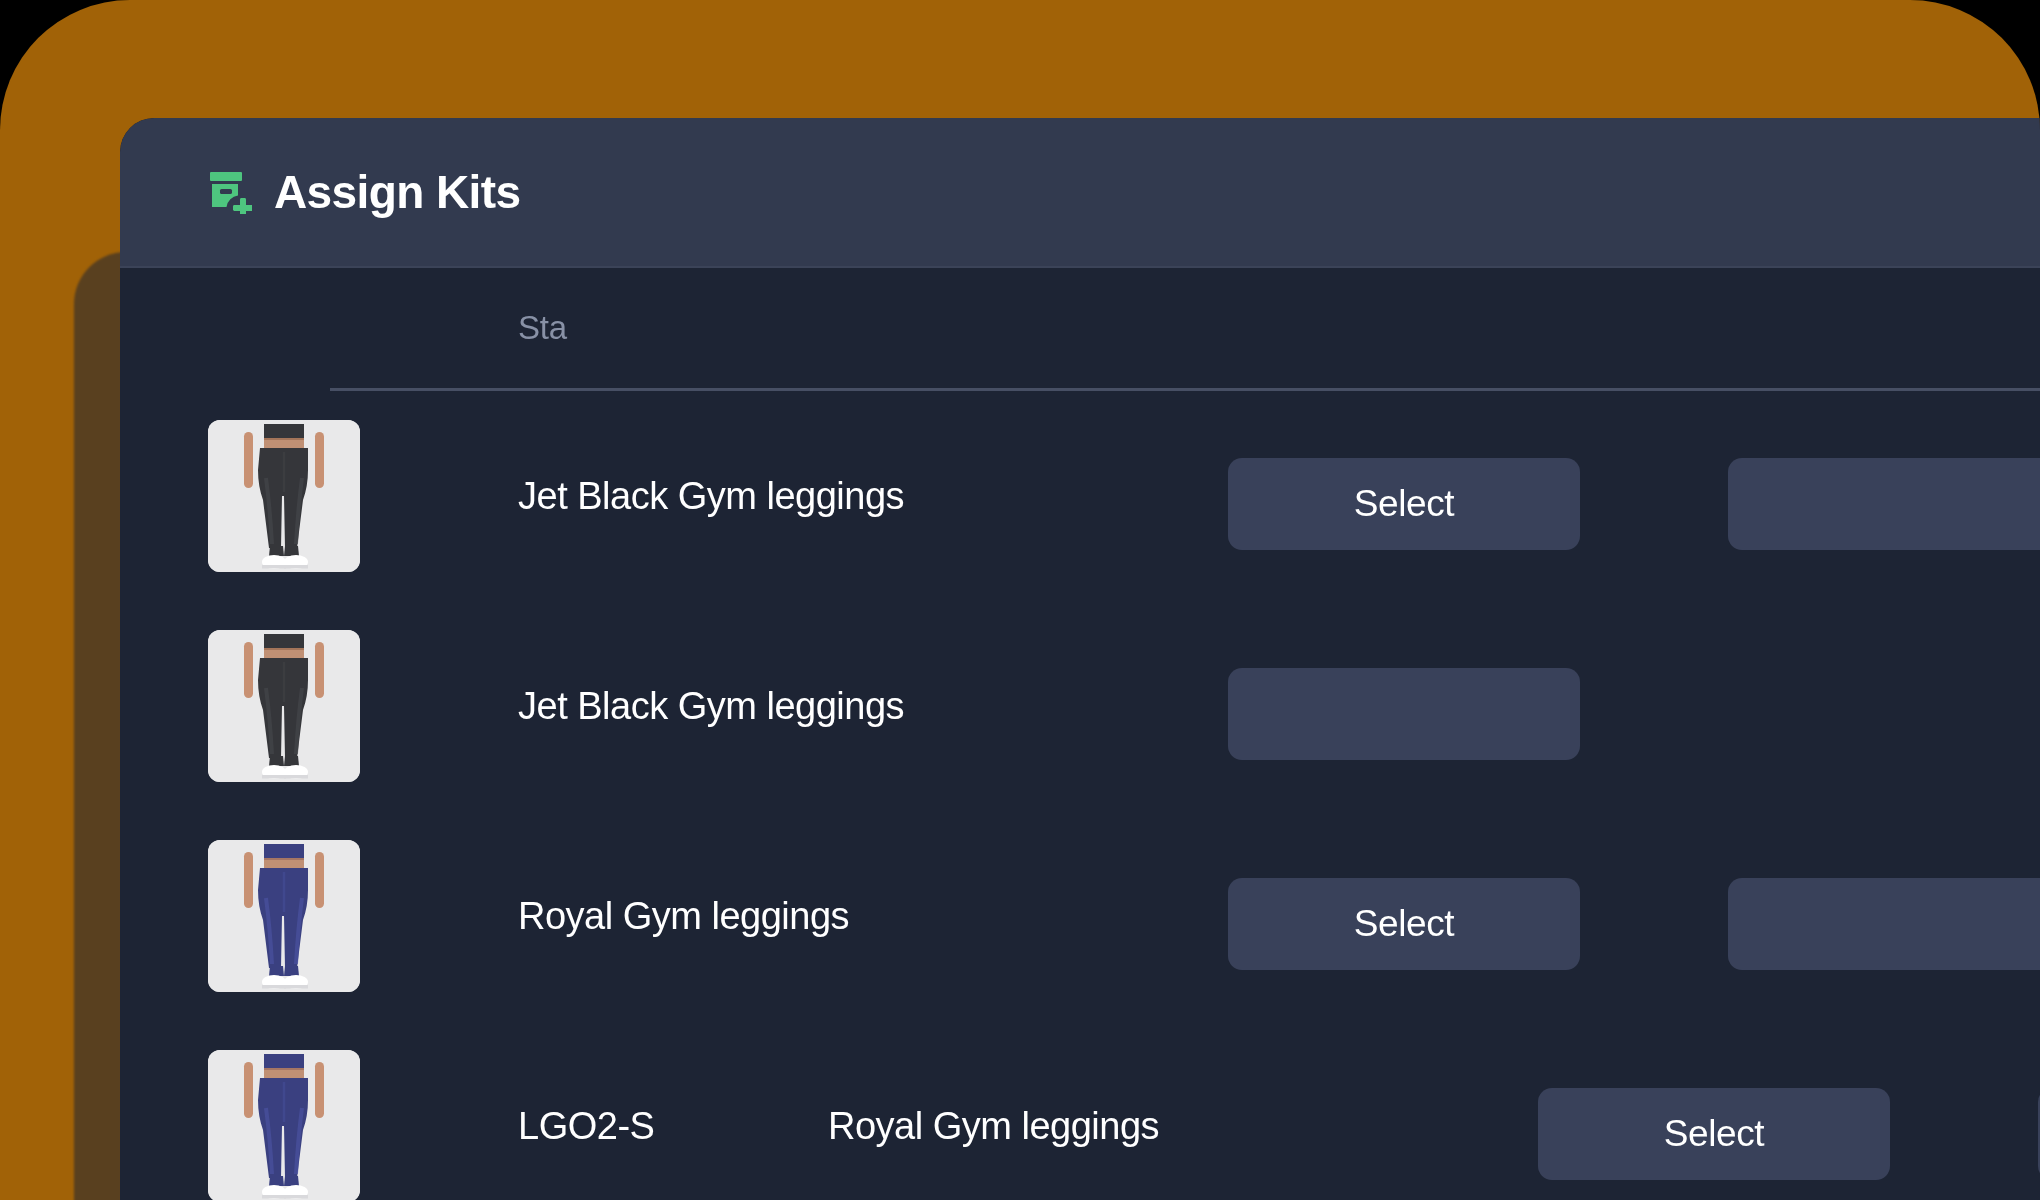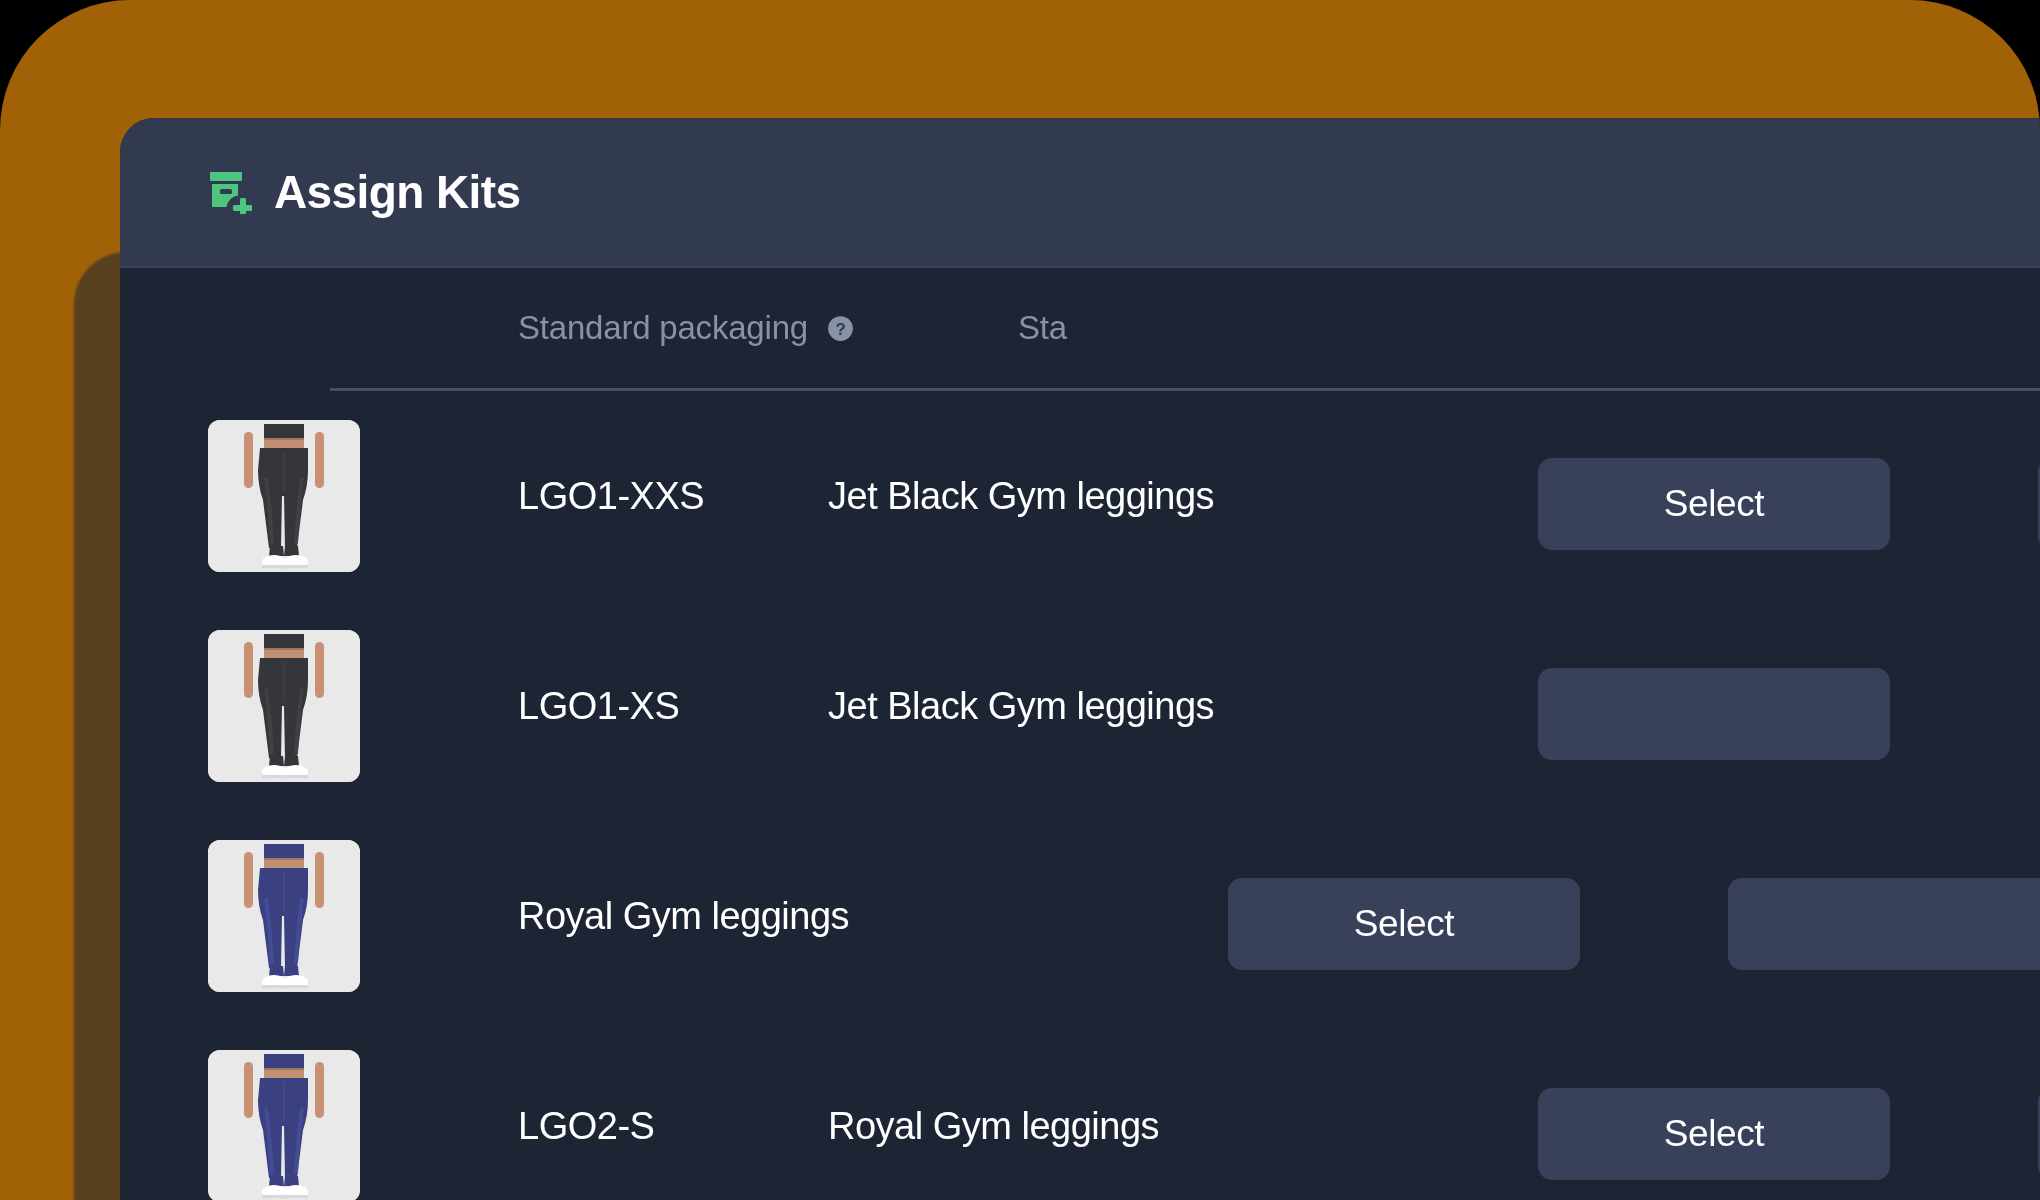--- a/index.html
+++ b/index.html
@@ -180,27 +180,20 @@
           <rect x="25" y="35" width="20" height="6" rx="1.4"></rect>
         </g>
       </svg>
       <div id="panel-title">Assign Kits</div>
     </div>
 
     <div id="table">
 
       <div class="row" id="header-row">
         <div class="c-thumb"></div>
-        <div class="c-pack th">
-          <span>Standard packaging</span>
-          <svg id="help-icon" viewBox="0 0 24 24">
-            <circle cx="12" cy="12" r="11" fill="#8891a6"></circle>
-            <text x="12" y="17.4" text-anchor="middle" font-family="Liberation Sans, sans-serif" font-size="15" font-weight="700" fill="#323a4f">?</text>
-          </svg>
-        </div>
         <div class="c-status th">Sta</div>
       </div>
 
       <div id="header-rule"></div>
 
       <div id="rows-host">
   <div class="row data-row">
     <div class="c-thumb">
       <div class="thumb">
   <svg viewBox="0 0 152 152" preserveAspectRatio="xMidYMid slice">
@@ -221,23 +214,20 @@
     <path d="M62 126 h13 l1 10 h-15 Z" fill="#35363a"></path>
     <path d="M77 126 h13 l1 10 h-15 Z" fill="#35363a"></path>
 
     <ellipse cx="66" cy="142" rx="12" ry="7" fill="#ffffff"></ellipse>
     <ellipse cx="88" cy="142" rx="12" ry="7" fill="#ffffff"></ellipse>
     <path d="M54 145 h24 v3.5 h-24 Z" fill="#d9d9dc"></path>
     <path d="M76 145 h24 v3.5 h-24 Z" fill="#d9d9dc"></path>
   </svg>
               </div>
     </div>
-    <div class="c-sku">
-      <div class="cell-text">LGO1-XXS</div>
-    </div>
     <div class="c-name">
       <div class="cell-text">Jet Black Gym leggings</div>
     </div>
     <div class="c-pack">
       <button class="btn btn-select">Select</button>
     </div>
     <div class="c-status">
       <button class="btn status-btn btn-select"></button>
     </div>
   </div>
@@ -263,23 +253,20 @@
     <path d="M62 126 h13 l1 10 h-15 Z" fill="#35363a"></path>
     <path d="M77 126 h13 l1 10 h-15 Z" fill="#35363a"></path>
 
     <ellipse cx="66" cy="142" rx="12" ry="7" fill="#ffffff"></ellipse>
     <ellipse cx="88" cy="142" rx="12" ry="7" fill="#ffffff"></ellipse>
     <path d="M54 145 h24 v3.5 h-24 Z" fill="#d9d9dc"></path>
     <path d="M76 145 h24 v3.5 h-24 Z" fill="#d9d9dc"></path>
   </svg>
               </div>
     </div>
-    <div class="c-sku">
-      <div class="cell-text">LGO1-XS</div>
-    </div>
     <div class="c-name">
       <div class="cell-text">Jet Black Gym leggings</div>
     </div>
     <div class="c-status">
       <button class="btn status-btn btn-select"></button>
     </div>
   </div>
 
   <div class="row data-row">
     <div class="c-thumb">

